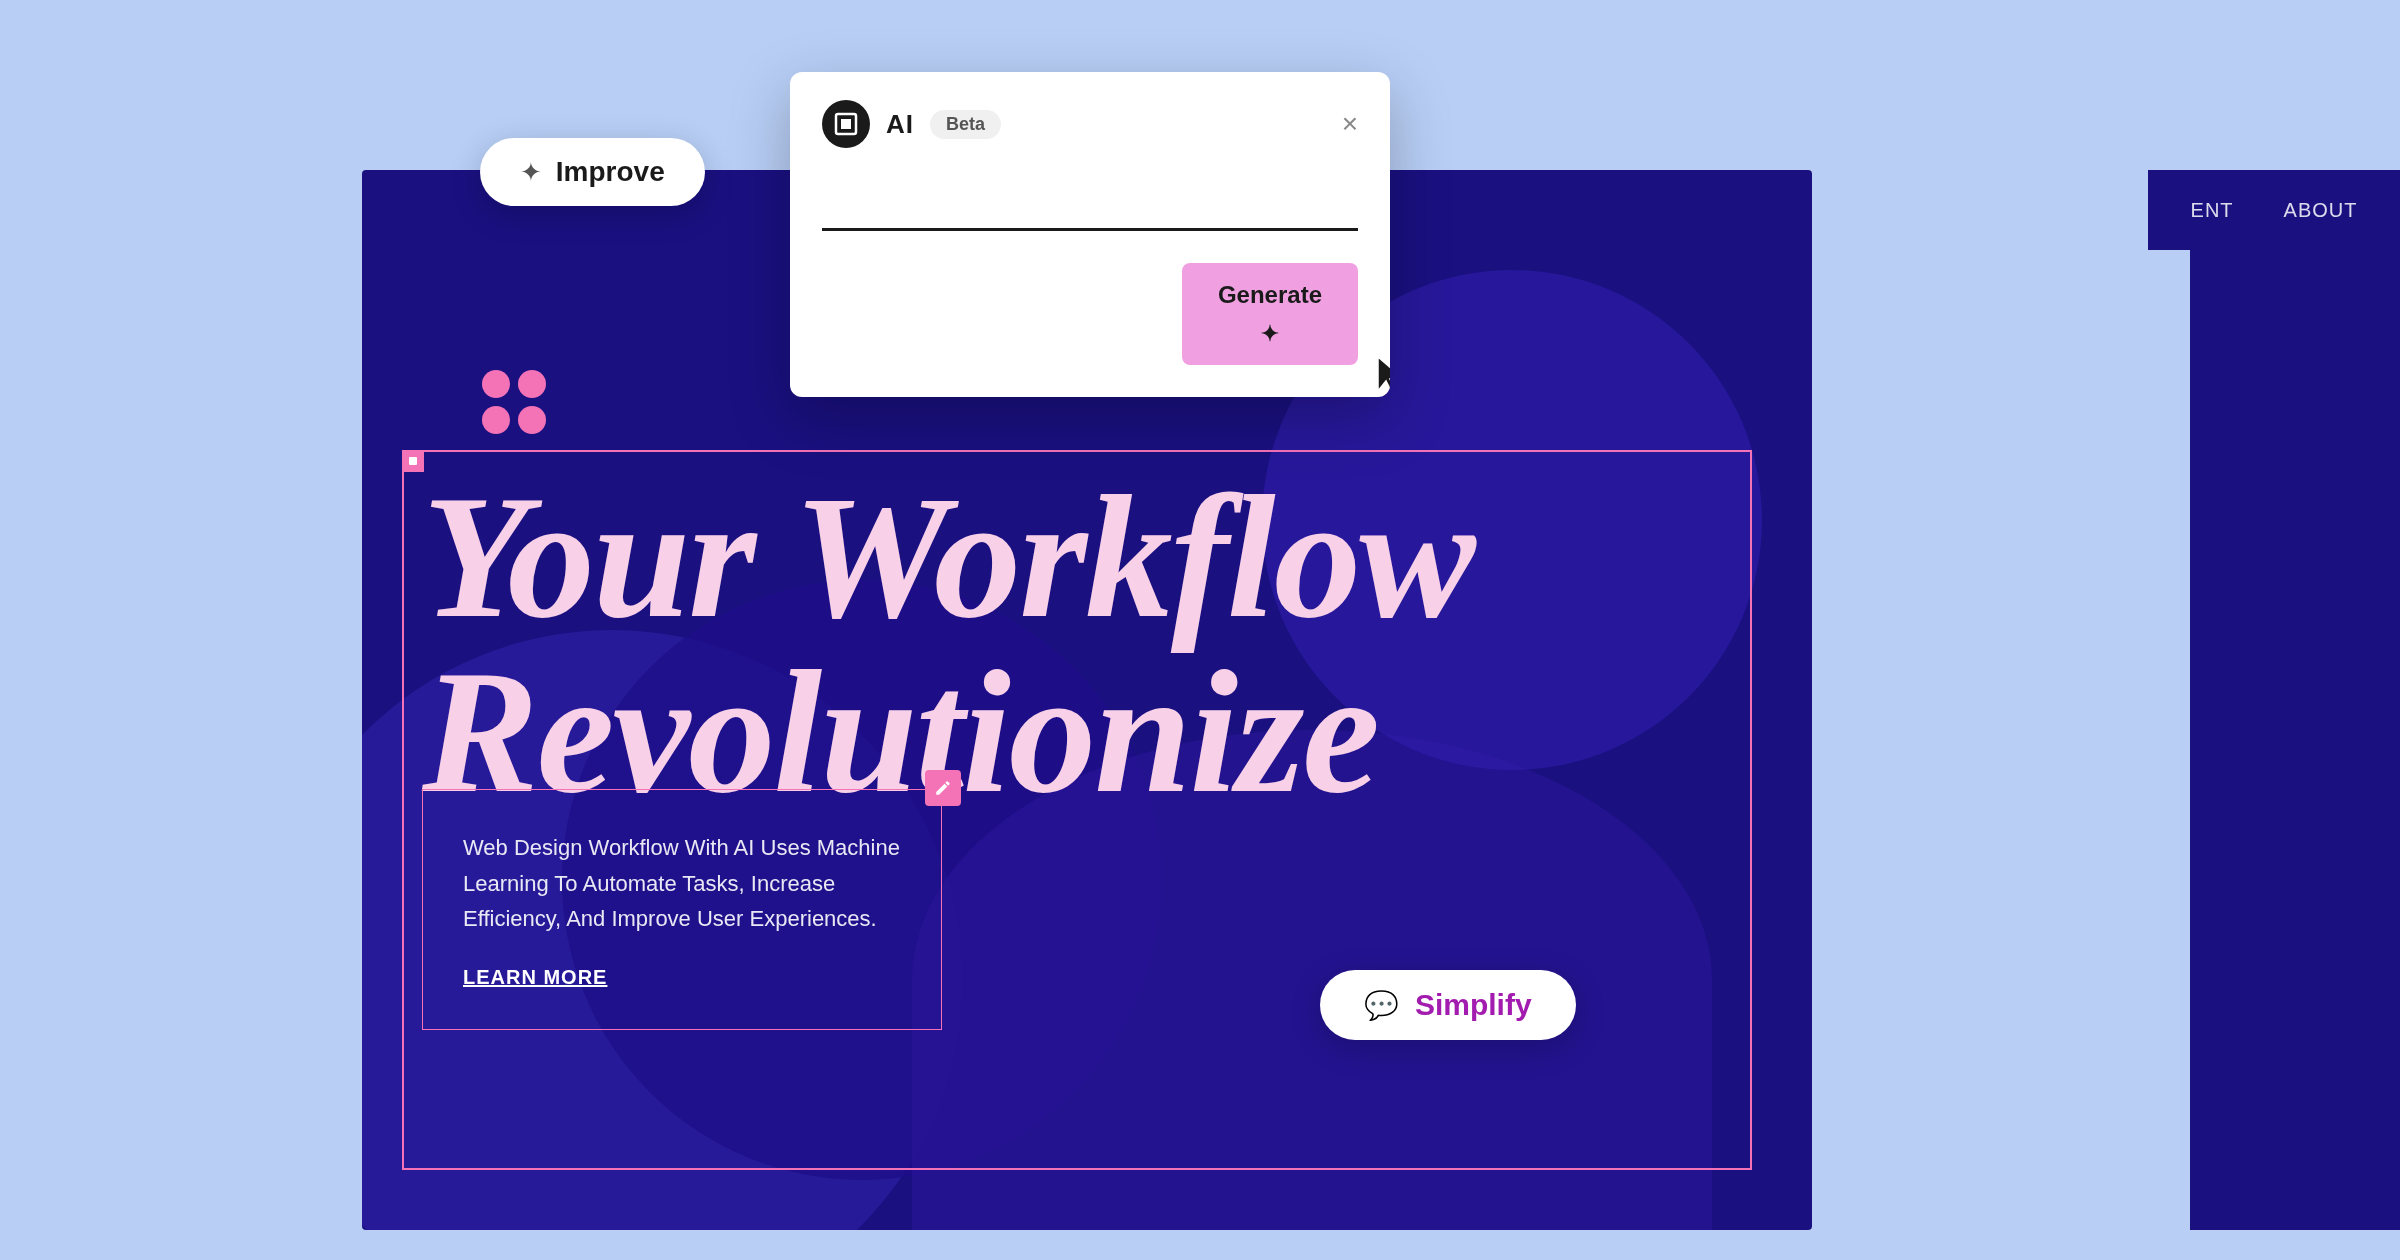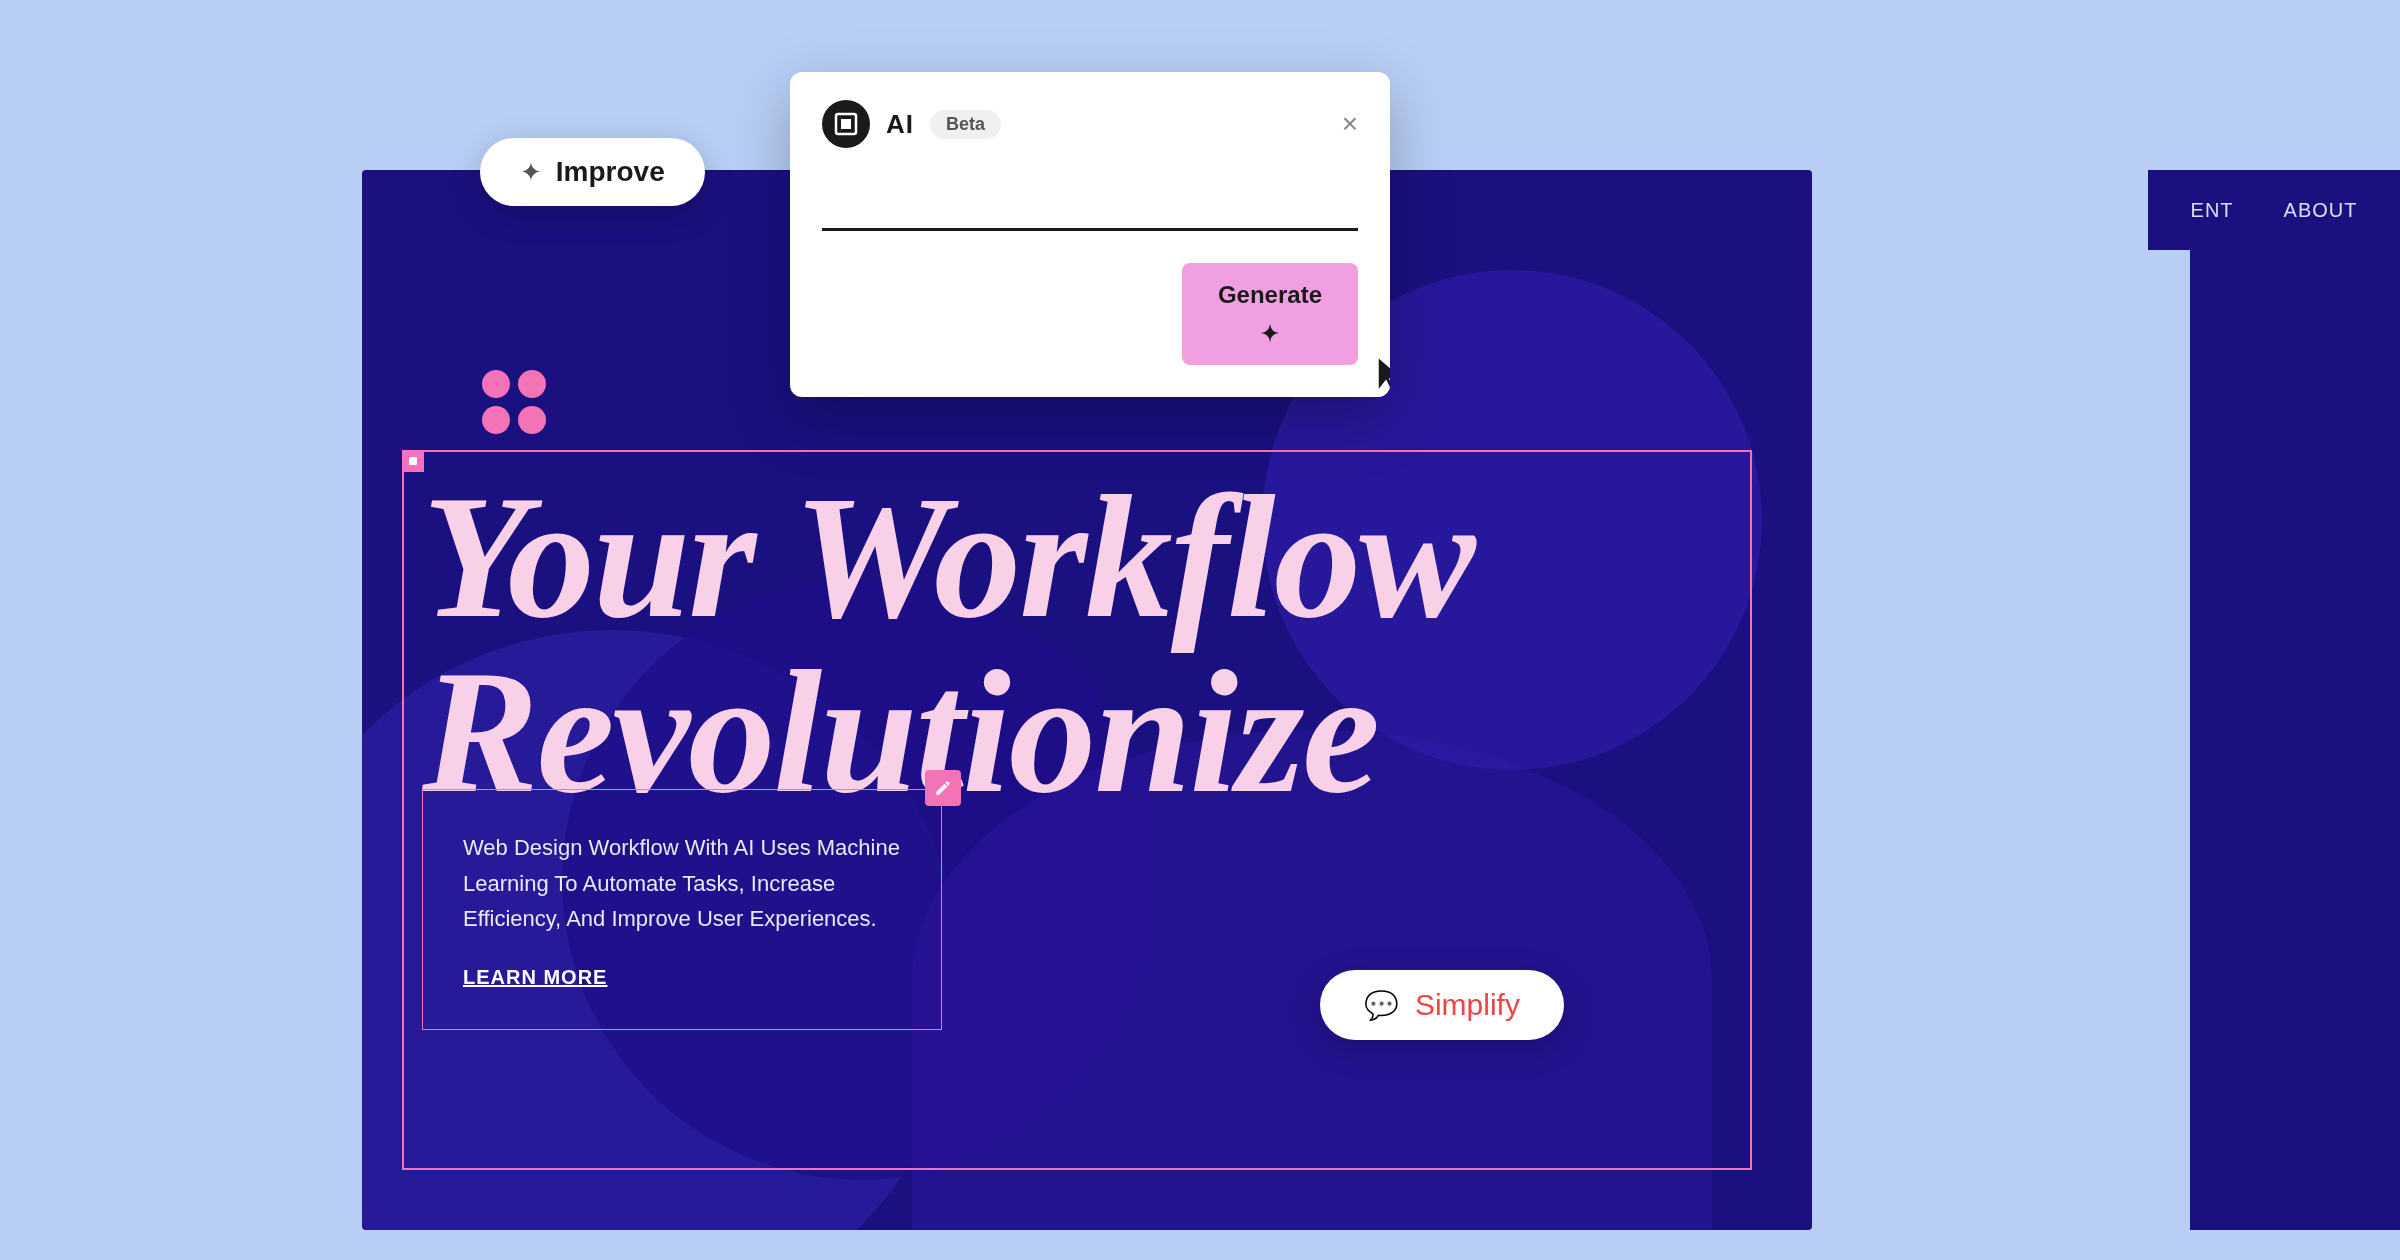--- a/index.html
+++ b/index.html
@@ -233,22 +233,22 @@
       display: flex;
       align-items: center;
       gap: 16px;
       box-shadow: 0 8px 32px rgba(0,0,0,0.2);
       z-index: 100;
       cursor: pointer;
     }
 
     .simplify-pill-text {
       font-size: 30px;
-      font-weight: 400;
-      color: #ef4444;
+      font-weight: 700;
+      color: #a21caf;
     }
 
     
     .ai-panel {
       position: absolute;
       top: 72px;
       left: 790px;
       width: 600px;
       background: #ffffff;
       border-radius: 12px;

